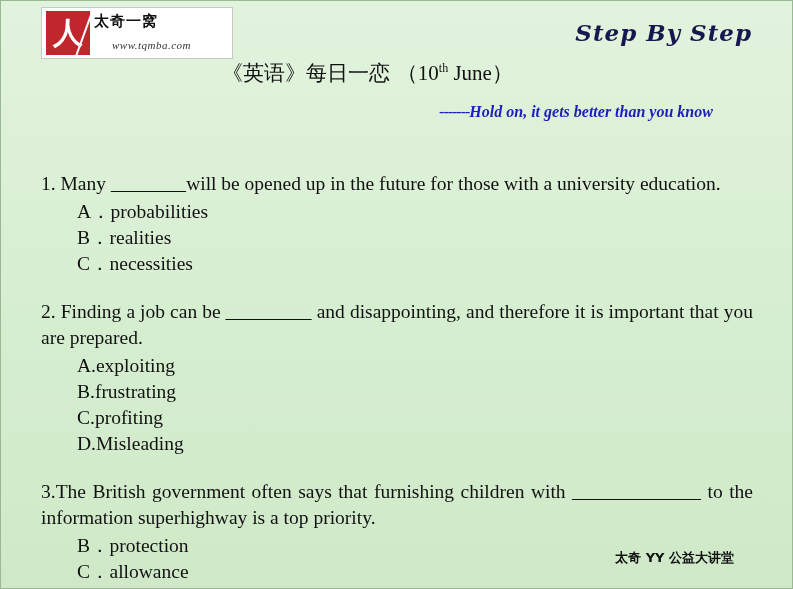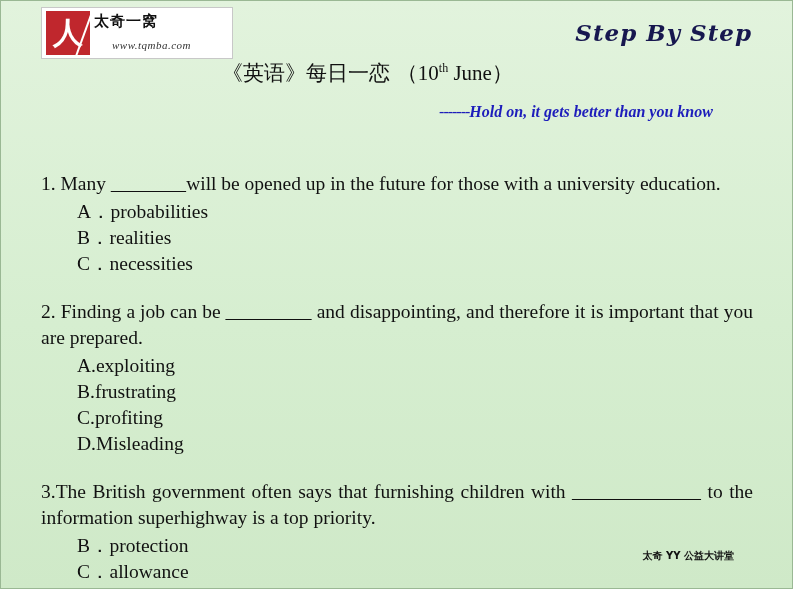--- a/index.html
+++ b/index.html
@@ -173,21 +173,21 @@
 
   
   .q1 { margin-bottom: 22px; }
   .q2 { margin-bottom: 22px; }
 
   .footer-note {
     position: absolute;
     right: 58px;
     top: 548px;
     font-family: "DejaVu Sans", sans-serif;
-    font-size: 10px;
+    font-size: 13px;
     font-weight: bold;
     color: #111111;
     white-space: nowrap;
   }
 </style>
 </head>
 <body>
 
 <div class="slide">
 

